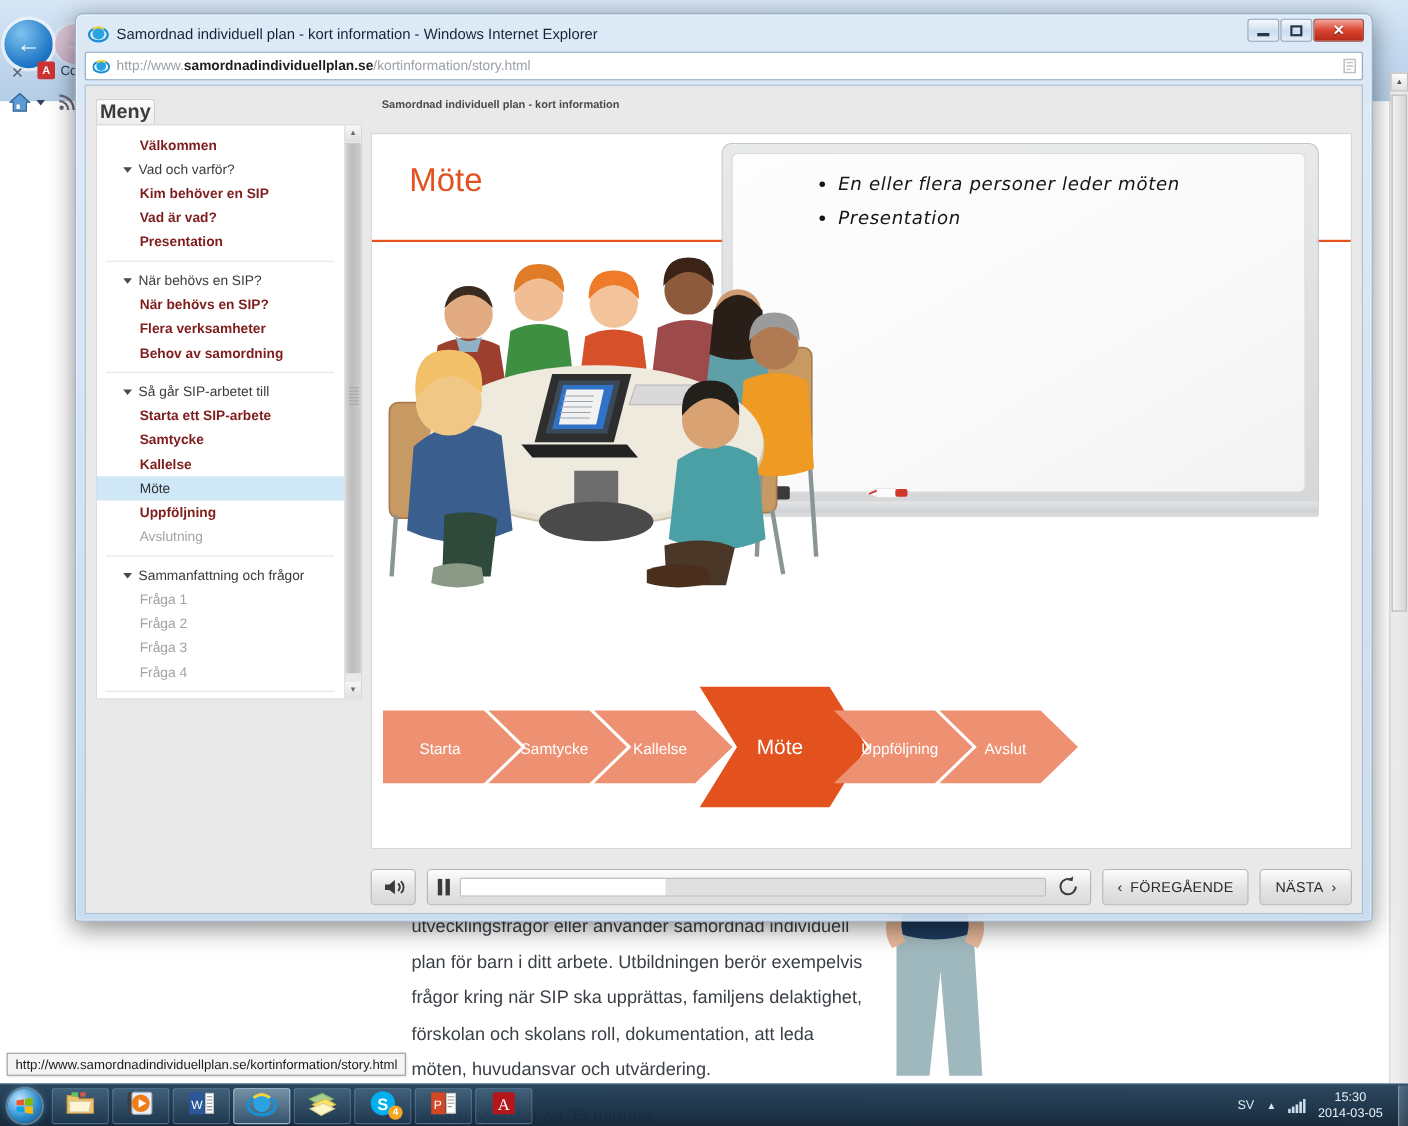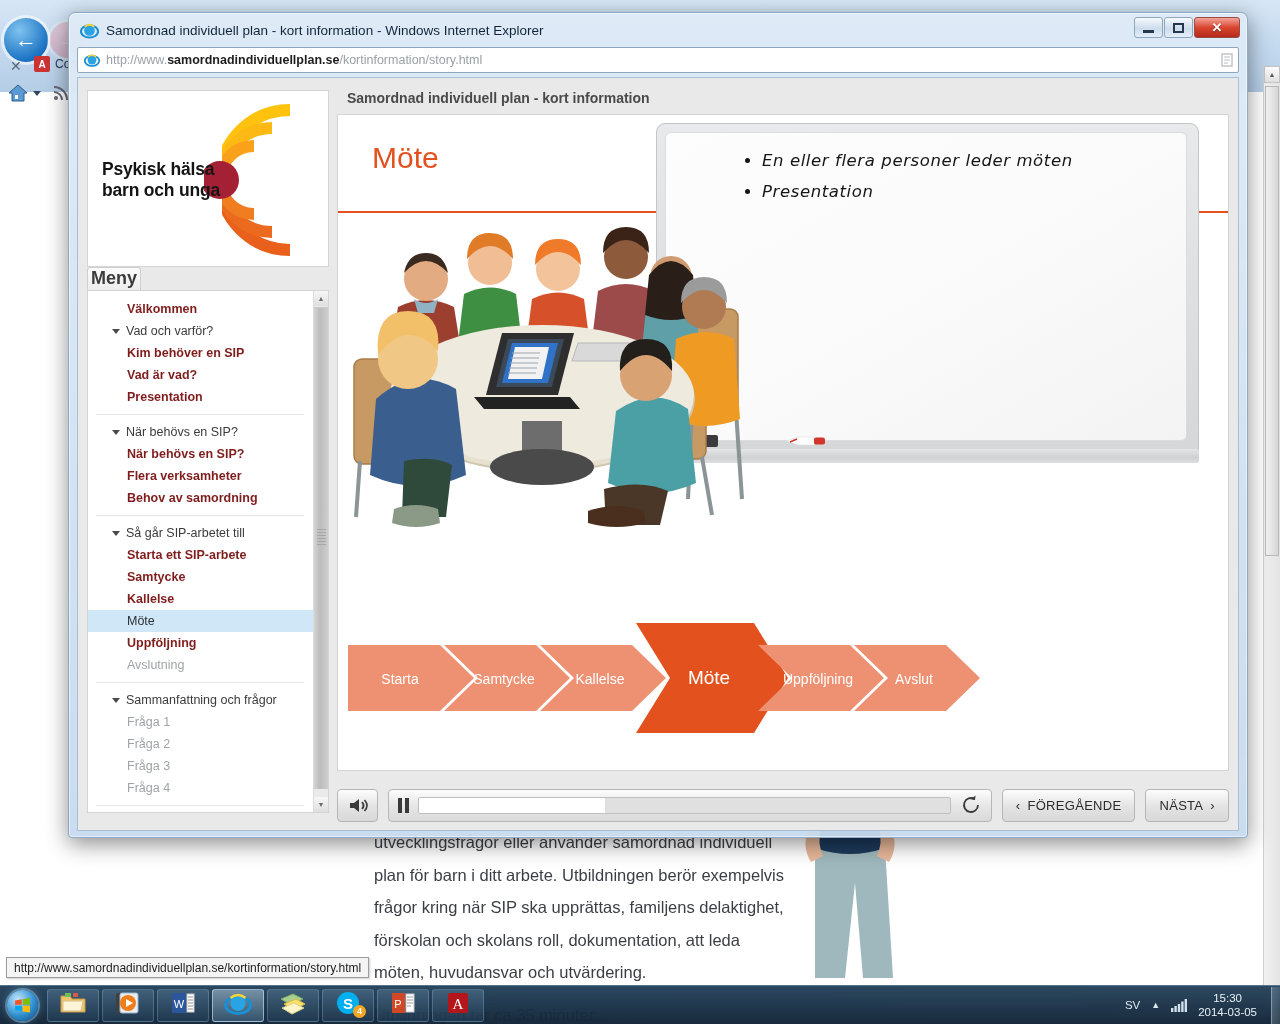--- a/index.html
+++ b/index.html
@@ -113,22 +113,22 @@
     font-size:7px; color:#6b6b6b;
     background:linear-gradient(180deg,#f7f7f7,#dedede); }
   .menu-sb .ar.bot { position:absolute; bottom:0; left:0; right:0; }
   .menu-sb .thumb { position:absolute; top:16px; left:0; width:15px; height:482px;
     background:linear-gradient(90deg,#d3d3d3,#bcbcbc 40%,#cfcfcf);
     border-top:1px solid #c8c8c8; }
   .menu-sb .grip { position:absolute; top:238px; left:3px; width:9px; height:18px; }
   .menu-sb .grip i { display:block; height:1px; background:#a6a6a6; margin-bottom:2px; }
 
   .rightcol { flex:1; padding:12px 9px 0 0; display:flex; flex-direction:column; }
-  .pagetitle { font-size:14px; font-weight:bold; color:#4a4a4a;
-    padding:0 0 8px 10px; }
+  .pagetitle { font-size:10px; font-weight:bold; color:#4a4a4a;
+    padding:0 0 20px 10px; }
   .stage { background:#fff; border:1px solid #d4d4d4; height:657px;
     position:relative; overflow:hidden; }
   .slidehead { font-size:30px; color:#e2511e; padding:26px 0 0 34px;
     font-weight:normal; }
   .slide-rule { position:absolute; left:0; right:0; top:96px; height:2px;
     background:#e2511e; }
 
   .whiteboard { position:absolute; left:318px; top:8px; width:543px; height:340px; }
   .wb-frame { position:absolute; inset:0; border-radius:9px;
     background:linear-gradient(180deg,#e8e9ea,#d4d6d8);
@@ -282,38 +282,20 @@
     <svg class="addr-ico" viewBox="0 0 14 14">
       <rect x="2" y="1" width="10" height="12" fill="none" stroke="#6b7680" stroke-width="1.4"></rect>
       <path d="M4 4h6M4 7h6M4 10h4" stroke="#6b7680" stroke-width="1.2"></path>
     </svg>
   </div>
 
   <div class="viewport">
     <div class="player">
 
       <div class="leftcol">
-        <div class="logobox">
-          <svg class="logo-svg" width="122" height="170" viewBox="0 0 122 170">
-            <g fill="none" stroke-width="12">
-              <path d="M16 85 a70 70 0 0 1 70 -70" stroke="#FFC20E" transform="translate(0,0)"></path>
-              <path d="M16 85 a52 52 0 0 1 52 -52" stroke="#FDB913"></path>
-              <path d="M16 85 a34 34 0 0 1 34 -34" stroke="#F9A11B"></path>
-              <path d="M16 85 a70 70 0 0 0 70 70" stroke="#E8601C"></path>
-              <path d="M16 85 a52 52 0 0 0 52 52" stroke="#EC6A1E"></path>
-              <path d="M16 85 a34 34 0 0 0 34 34" stroke="#F07D20"></path>
-            </g>
-            <rect x="10" y="12" width="8" height="146" fill="#fff"></rect>
-            <circle cx="16" cy="85" r="19" fill="#A32035"></circle>
-          </svg>
-          <div class="logo-words">
-            <div>Psykisk hälsa</div>
-            <div>barn och unga</div>
-          </div>
-        </div>
 
         <div class="menutab">
           <span>Meny</span>
         </div>
 
         <div class="menubox">
           <div class="menulist" id="menuList">
               <div class="mi sub visited">Välkommen</div>
               <div class="mi group"><span class="tri"></span><span>Vad och varför?</span></div>
               <div class="mi sub visited">Kim behöver en SIP</div>

